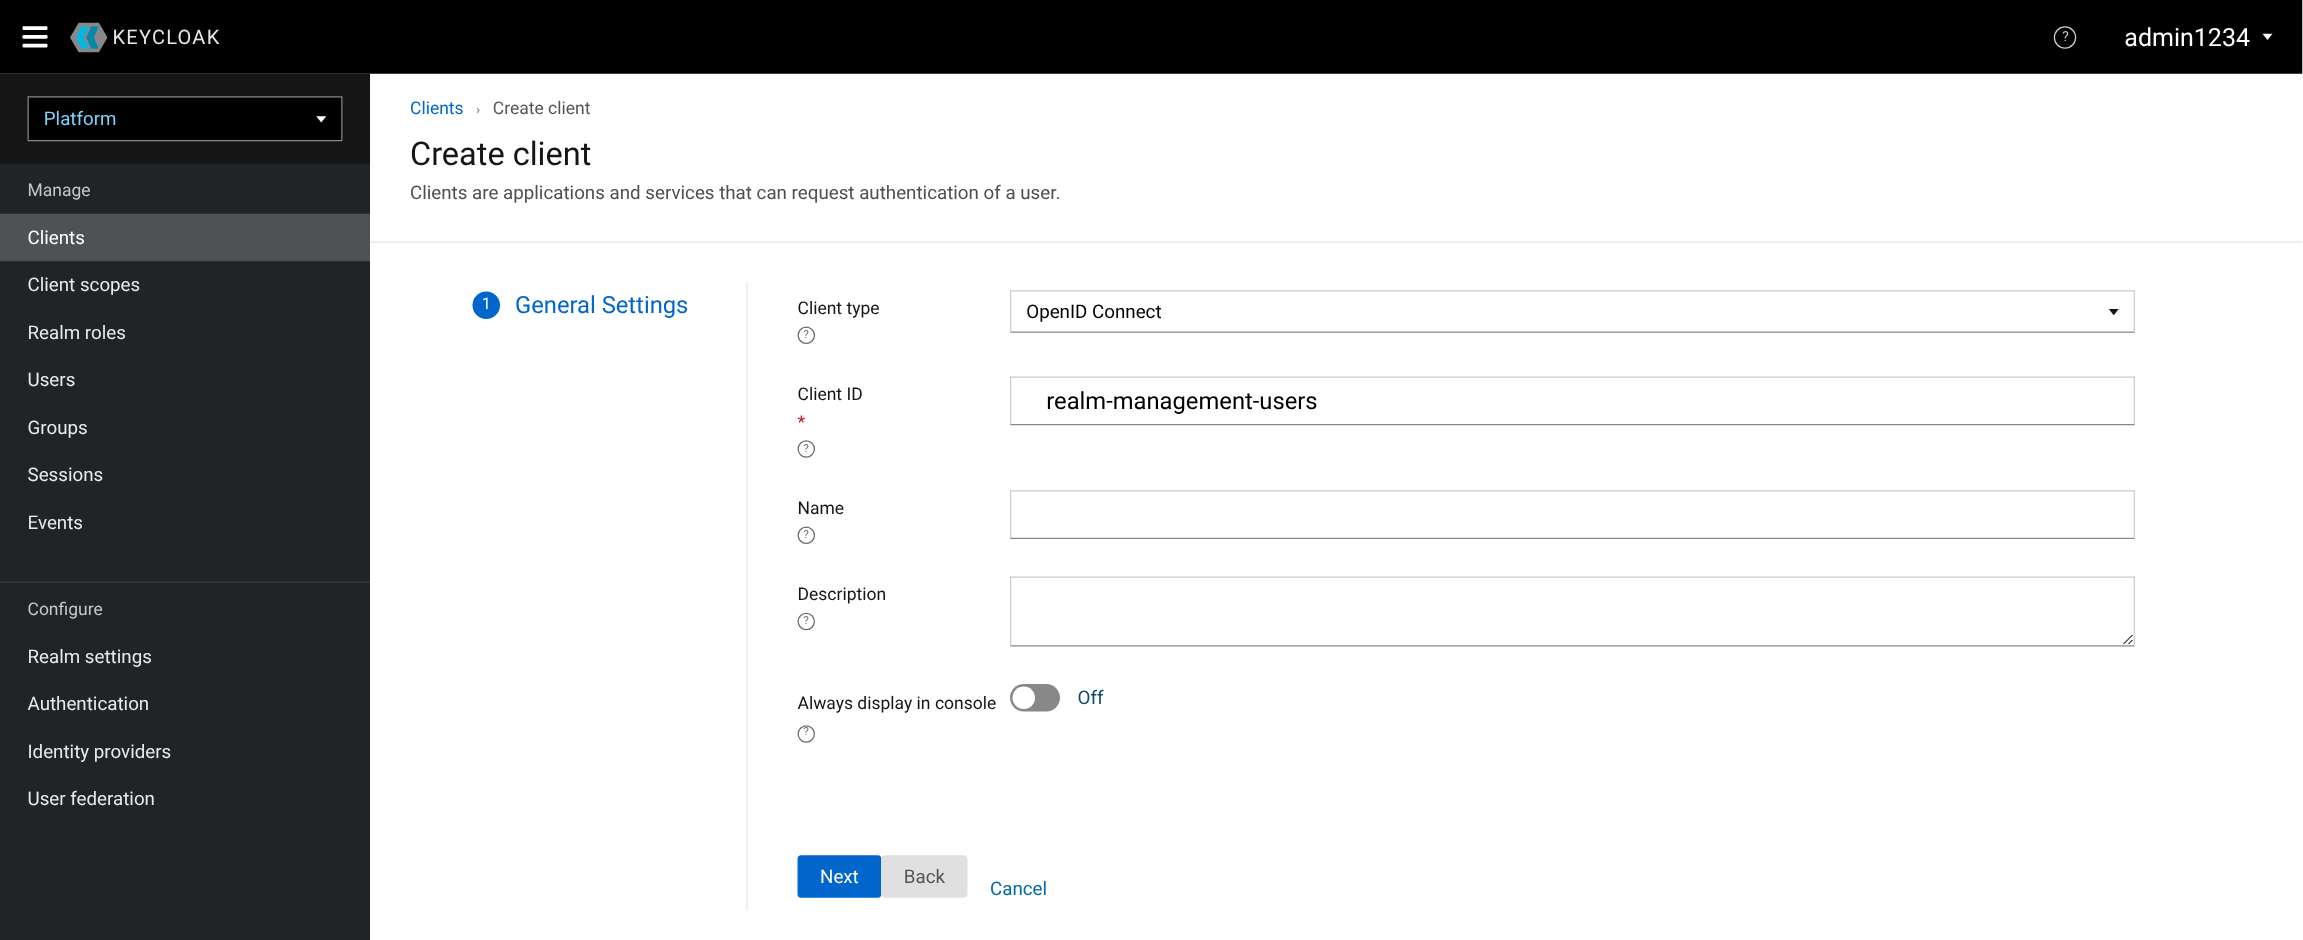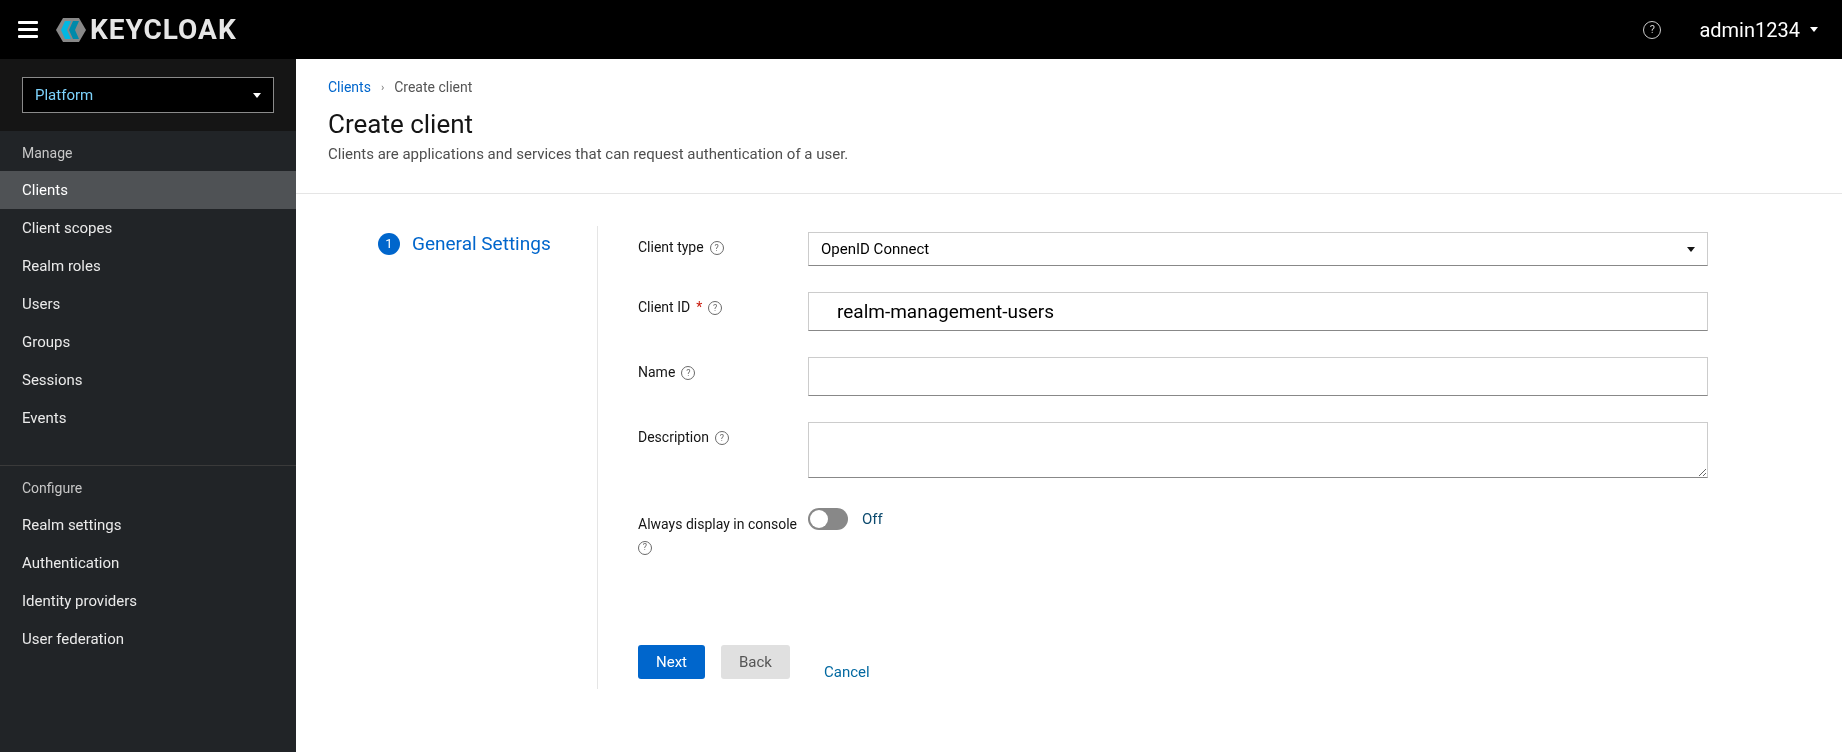--- a/index.html
+++ b/index.html
@@ -5,21 +5,21 @@
     * { margin: 0; padding: 0; box-sizing: border-box; font-family: -apple-system, BlinkMacSystemFont, "Segoe UI", Roboto, "Helvetica Neue", Arial, sans-serif; }
     body { width: 1842px; height: 752px; overflow: hidden; background: #fff; }
     
     
     .top-header { background: #000; color: #fff; height: 59px; display: flex; align-items: center; padding: 0 24px 0 18px; justify-content: space-between; }
     .top-left { display: flex; align-items: center; gap: 18px; }
     .hamburger { cursor: pointer; display: flex; flex-direction: column; gap: 4px; }
     .hamburger span { display: block; width: 20px; height: 3px; background: #fff; border-radius: 1px; }
     .brand { display: flex; align-items: center; gap: 4px; }
     .brand-logo { width: 30px; height: 24px; position: relative; }
-    .brand-text { font-weight: 700; letter-spacing: 1px; font-size: 28px; color: #e6e6e6; }
+    .brand-text { font-weight: 400; letter-spacing: 1px; font-size: 16px; color: #e6e6e6; }
     .top-right { display: flex; align-items: center; gap: 38px; }
     .help-icon { width: 18px; height: 18px; border: 1.5px solid #ccc; border-radius: 50%; display: flex; align-items: center; justify-content: center; font-size: 11px; color: #ccc; cursor: pointer; }
     .user-menu { display: flex; align-items: center; gap: 10px; font-size: 20px; cursor: pointer; }
     .caret-down { width: 0; height: 0; border-left: 4px solid transparent; border-right: 4px solid transparent; border-top: 5px solid #fff; }
 
     
     .layout { display: flex; height: calc(752px - 59px); }
     .sidebar { width: 296px; background: #212427; color: #fff; display: flex; flex-direction: column; }
     .realm-selector-wrap { padding: 18px 22px; background: #151515; }
     .realm-selector { border: 1px solid #8a8a8a; background: #000; color: #7dd3fc; padding: 8px 12px; display: flex; justify-content: space-between; align-items: center; cursor: pointer; font-size: 15px; }
@@ -39,34 +39,34 @@
     .divider { border: none; border-top: 1px solid #e5e5e5; margin: 0 -32px 32px; }
 
     .wizard { display: flex; }
     .wizard-nav { width: 270px; border-right: 1px solid #e5e5e5; padding: 6px 20px 20px 50px; }
     .wizard-step { display: flex; align-items: center; gap: 12px; }
     .step-badge { width: 22px; height: 22px; border-radius: 50%; background: #0066cc; color: #fff; display: flex; align-items: center; justify-content: center; font-size: 13px; }
     .step-label { color: #0066cc; font-size: 19px; }
 
     .form-area { flex: 1; padding: 6px 0 0 40px; max-width: 1110px; }
     .form-row { display: flex; align-items: flex-start; margin-bottom: 26px; }
-    .form-label { width: 170px; font-size: 14px; color: #151515; padding-top: 7px; display: flex; align-items: flex-end; gap: 6px; flex-wrap: wrap; }
+    .form-label { width: 170px; font-size: 14px; color: #151515; padding-top: 7px; display: flex; align-items: flex-start; gap: 6px; flex-wrap: wrap; flex-direction: column; }
     .req { color: #c9190b; }
     .hint-icon { width: 14px; height: 14px; border: 1px solid #6a6a6a; border-radius: 50%; display: inline-flex; align-items: center; justify-content: center; font-size: 9px; color: #6a6a6a; cursor: help; }
     .form-control { flex: 1; }
     .select-control { border: 1px solid #ccc; border-bottom: 1px solid #888; padding: 7px 12px; font-size: 15px; display: flex; justify-content: space-between; align-items: center; cursor: pointer; background: #fff; }
     .text-input { width: 100%; border: 1px solid #ccc; border-bottom: 1px solid #888; padding: 7px 28px; font-size: 19px; outline: none; }
     .textarea { width: 100%; border: 1px solid #ccc; border-bottom: 1px solid #888; padding: 7px 12px; font-size: 15px; height: 56px; resize: both; outline: none; font-family: inherit; }
     
     .toggle-wrap { display: flex; align-items: center; gap: 14px; }
     .toggle { width: 40px; height: 22px; background: #888; border-radius: 11px; position: relative; cursor: pointer; }
     .toggle::after { content: ""; position: absolute; left: 2px; top: 2px; width: 18px; height: 18px; background: #fff; border-radius: 50%; }
     .toggle-label { font-size: 15px; color: #0c4a6e; }
 
-    .form-buttons { display: flex; gap: 16px; margin-top: 80px; align-items: center; }
+    .form-buttons { display: flex; margin-top: 80px; align-items: center; }
     .btn { padding: 8px 18px; font-size: 15px; border-radius: 3px; cursor: pointer; border: none; }
     .btn-primary { background: #0066cc; color: #fff; }
     .btn-secondary { background: #e0e0e0; color: #555; }
     .btn-link { background: none; color: #0369a1; margin-top: 20px; }
   </style>
 </head>
 <body>
 
 <div class="top-header">
   <div class="top-left">

